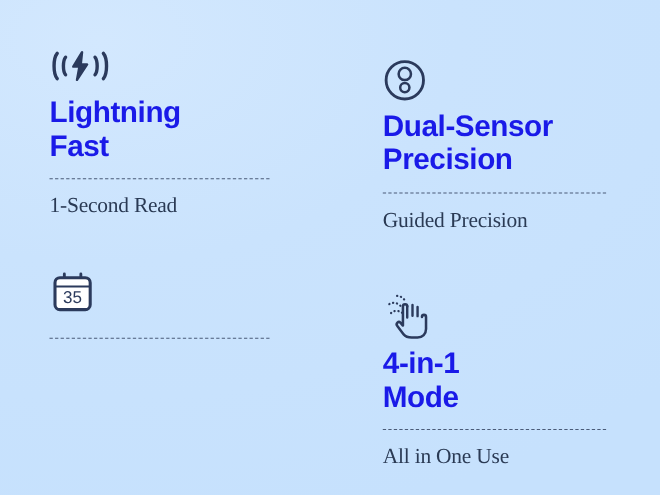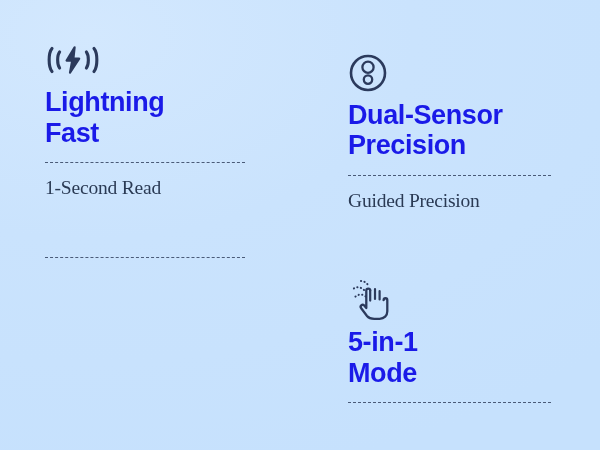--- a/index.html
+++ b/index.html
@@ -111,20 +111,29 @@
           <circle cx="20" cy="26.6" r="4.2" stroke="#2b3a5c" stroke-width="2.3" fill="none"></circle>
         </svg>
       </div>
       <div class="heading">Dual-Sensor
 Precision</div>
       <div class="divider"></div>
       <div class="subtitle">Guided Precision</div>
     </div>
 
     <div class="card card-bl">
+      <div class="icon-wrap">
+        <svg width="42" height="42" viewBox="0 0 42 42" fill="none" aria-hidden="true">
+          <line x1="13.5" y1="4.0" x2="13.5" y2="10.5" stroke="#2b3a5c" stroke-width="2.6" stroke-linecap="round"></line>
+          <line x1="28.5" y1="4.0" x2="28.5" y2="10.5" stroke="#2b3a5c" stroke-width="2.6" stroke-linecap="round"></line>
+          <rect x="5.0" y="7.5" width="32" height="29" rx="4.5" fill="#ffffff" stroke="#2b3a5c" stroke-width="2.8"></rect>
+          <line x1="5.0" y1="15.5" x2="37.0" y2="15.5" stroke="#2b3a5c" stroke-width="1.8"></line>
+          <text x="21" y="30.6" text-anchor="middle" font-family="Liberation Sans, sans-serif" font-size="15.5" fill="#2b3a5c">35</text>
+        </svg>
+      </div>
       <div class="divider"></div>
     </div>
 
     <div class="card card-br col-right">
       <div class="icon-wrap">
         <svg width="48" height="44" viewBox="0 0 48 44" fill="none" aria-hidden="true">
           <g stroke="#2b3a5c" stroke-width="2.0" stroke-linecap="round" stroke-dasharray="0.2 3.4" fill="none">
             <path d="M16.0 12.0 C11.5 8.0 7.0 8.6 3.6 12.4"></path>
             <path d="M17.6 18.4 C13.8 15.6 9.6 16.2 6.6 19.4"></path>
             <path d="M19.4 6.2 C16.8 3.2 13.6 2.4 10.6 3.4"></path>
@@ -138,19 +147,20 @@
                    L16.0 27.3
                    C14.3 25.6 11.4 28.2 13.2 30.3
                    L19.0 38.0
                    C20.6 40.0 23.0 40.8 26.2 40.8
                    L31.6 40.8
                    C36.2 40.8 39.3 37.6 39.3 33.2
                    L39.3 22.2
                    C39.3 19.6 35.6 19.6 35.6 22.2" stroke="#2b3a5c" stroke-width="2.3" stroke-linejoin="round" stroke-linecap="round" fill="none"></path>
         </svg>
       </div>
-      <div class="heading">5-in-1
+      <div class="heading">4-in-1
 Mode</div>
       <div class="divider"></div>
+      <div class="subtitle">All in One Use</div>
     </div>
 
   </div>
 </div>
 
 </body></html>

